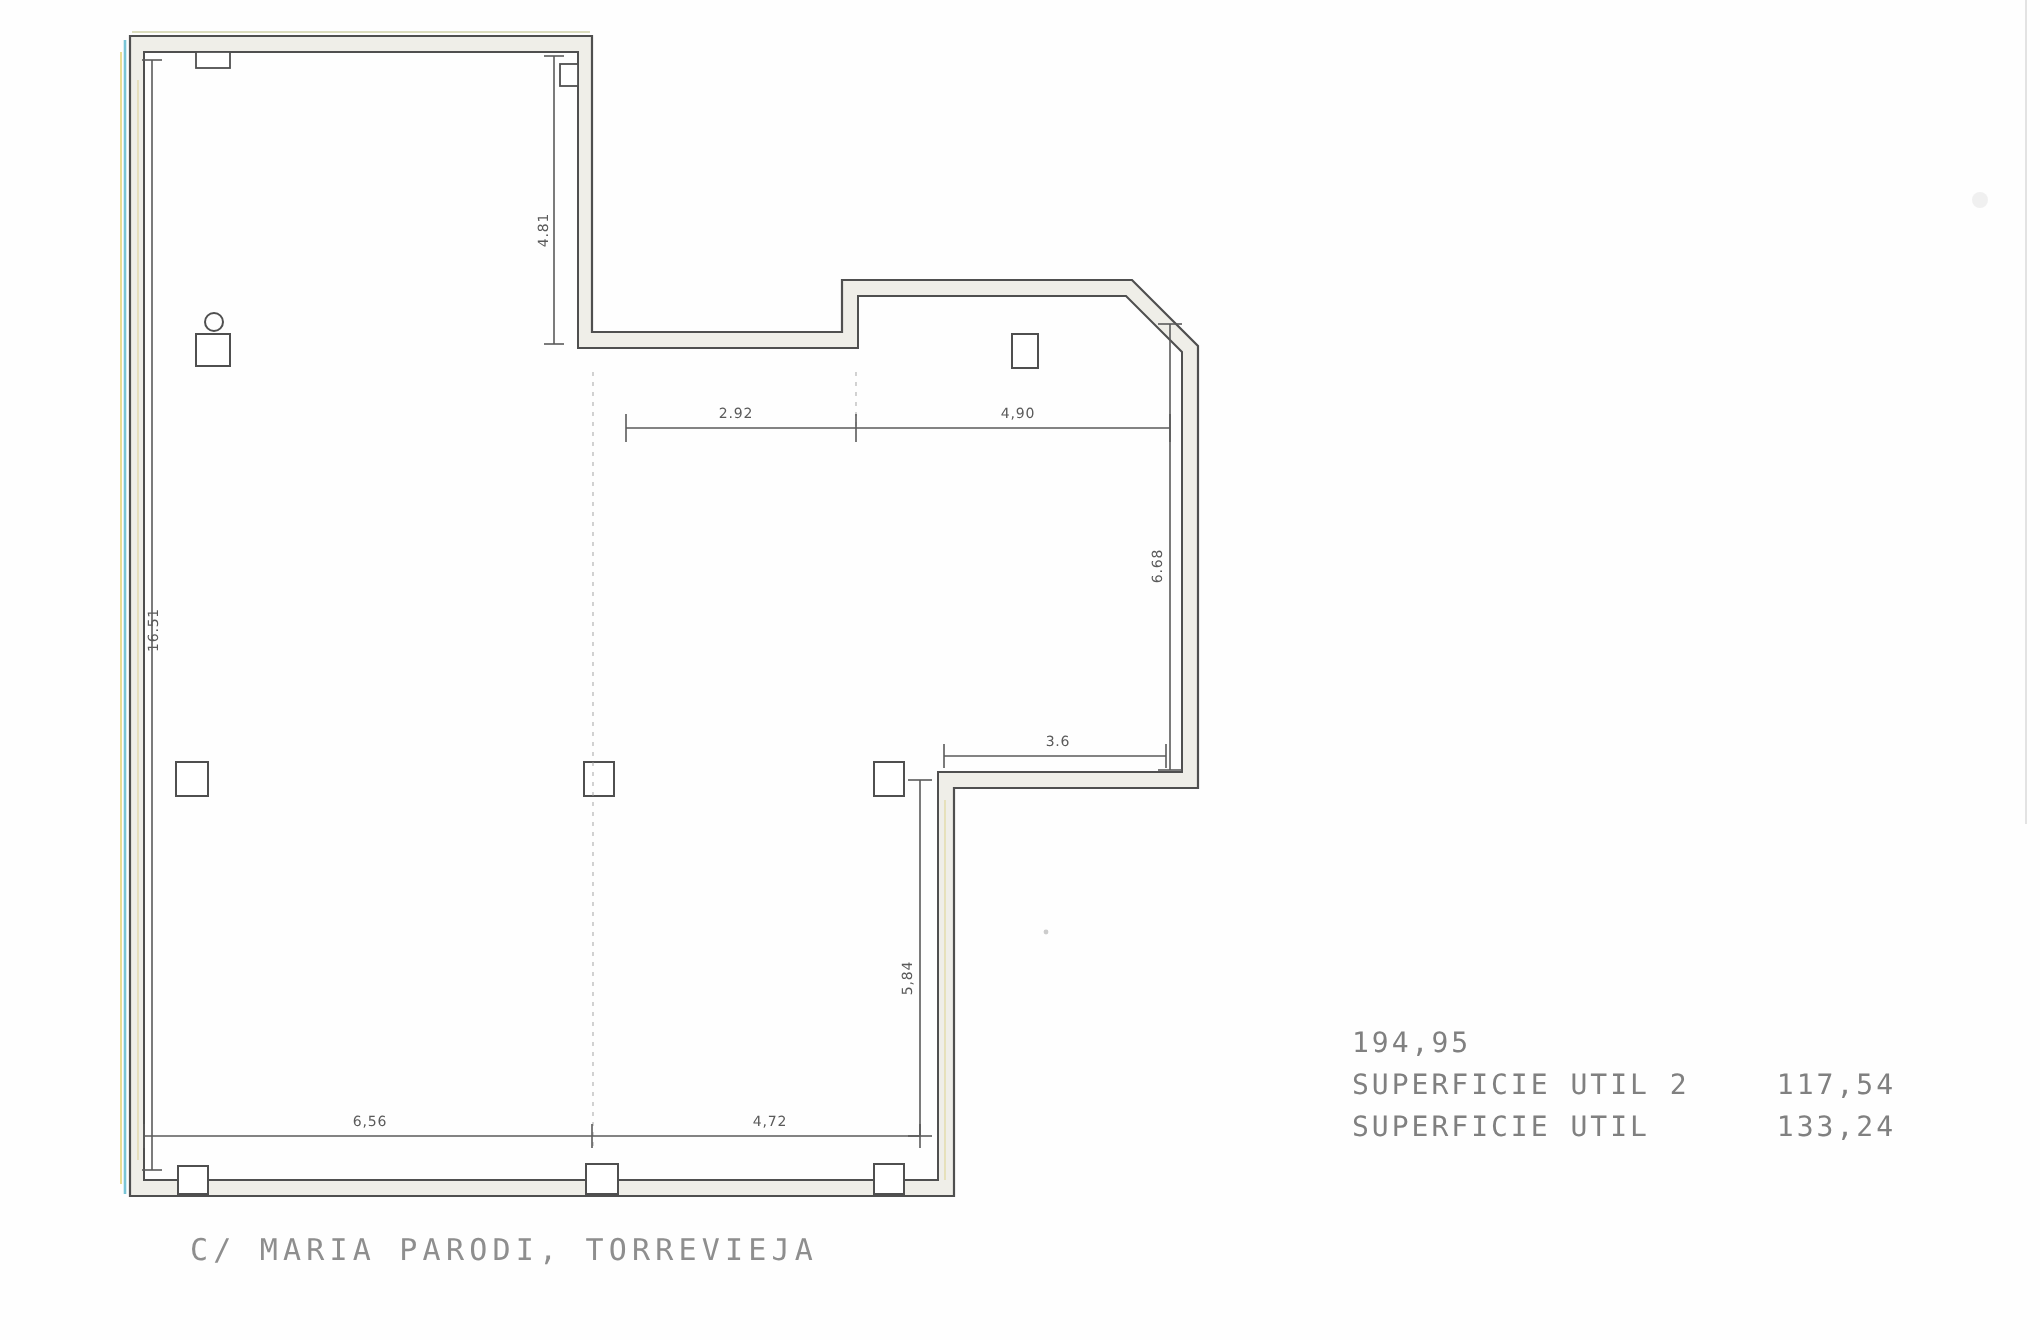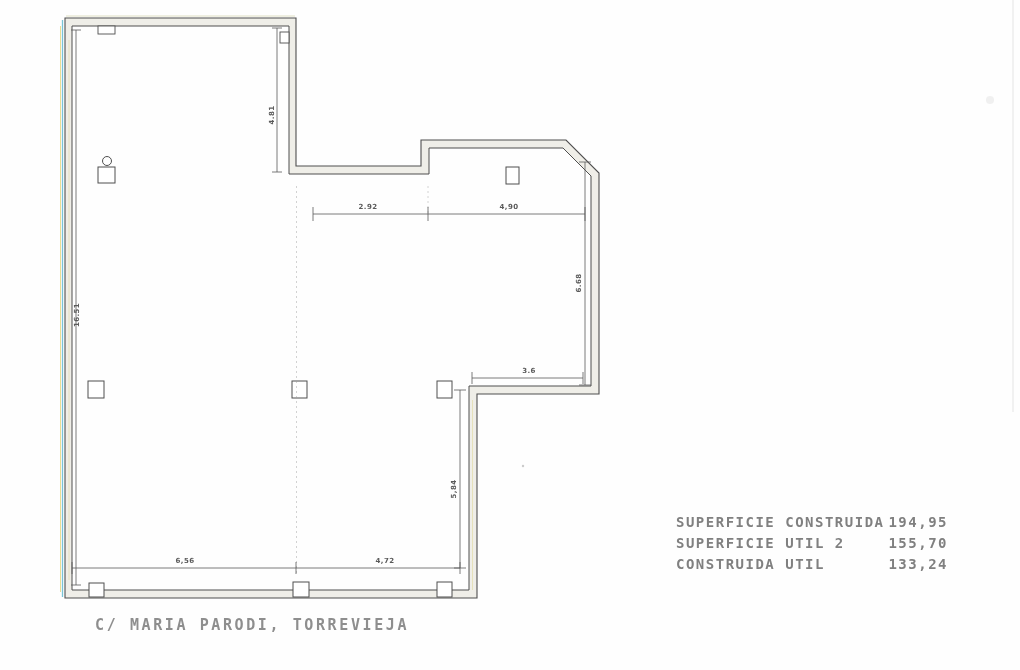--- a/index.html
+++ b/index.html
@@ -1,18 +1,18 @@
 <!DOCTYPE html>
 <html><head>
 <meta charset="utf-8">
 <style>
   html,body{margin:0;padding:0;background:#ffffff;}
   .page{
     position:relative;width:1020px;height:670px;background:#fefefe;
-    overflow:hidden;font-family:"DejaVu Sans Mono",monospace;font-weight:bold;
+    overflow:hidden;font-family:"DejaVu Sans Mono",monospace;
   }
   .plan-svg{position:absolute;left:0;top:0;}
   .dim-label{
     font-family:"DejaVu Sans",sans-serif;font-size:7px;fill:#5a5a5a;letter-spacing:.4px;
   }
   .address{
     position:absolute;left:95px;top:616px;color:#8e8e8e;
     font-size:15px;letter-spacing:2.6px;white-space:nowrap;
   }
   .areas{
@@ -126,26 +126,25 @@
       <circle cx="523" cy="466" r="1.2" fill="#9a9a9a" opacity="0.5"></circle>
       <circle cx="990" cy="100" r="4" fill="#ececec" opacity="0.8"></circle>
       <line x1="1013" y1="0" x2="1013" y2="412" stroke="#d9d9d9" stroke-width="1" opacity="0.7"></line>
     </g>
   </svg>
 
   <div class="address">C/ MARIA PARODI, TORREVIEJA</div>
 
   <div class="areas">
     <div class="area-row">
-      <span>SUPERFICIE CONSTRUIDA</span>
       <span class="val">194,95</span>
     </div>
     <div class="area-row">
       <span>SUPERFICIE UTIL 2</span>
-      <span class="val">155,70</span>
+      <span class="val">117,54</span>
     </div>
     <div class="area-row">
-      <span>CONSTRUIDA UTIL</span>
+      <span>SUPERFICIE UTIL</span>
       <span class="val">133,24</span>
     </div>
   </div>
 
 </div>
 
 </body></html>

